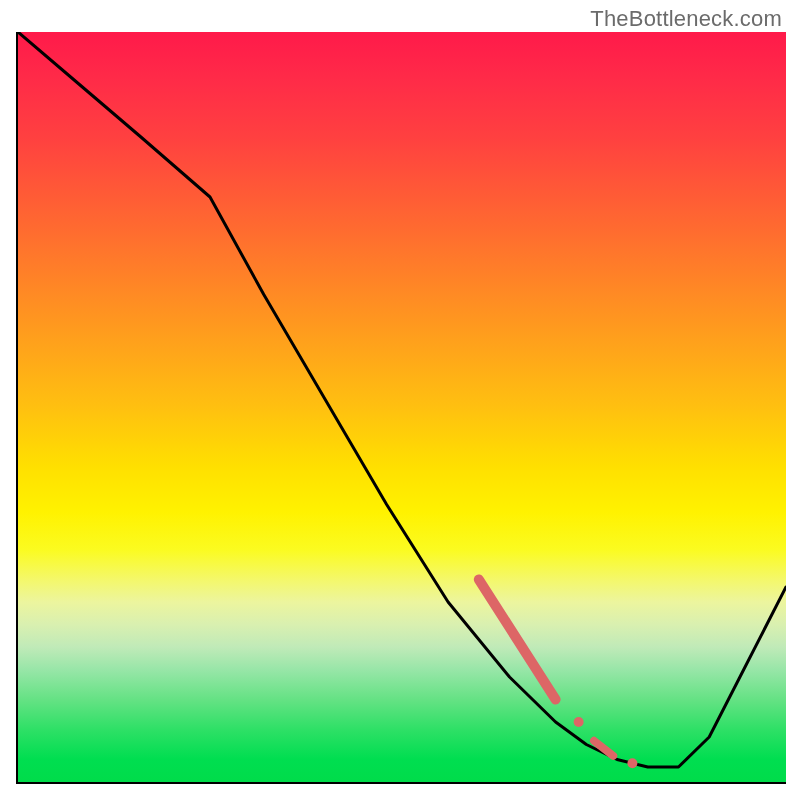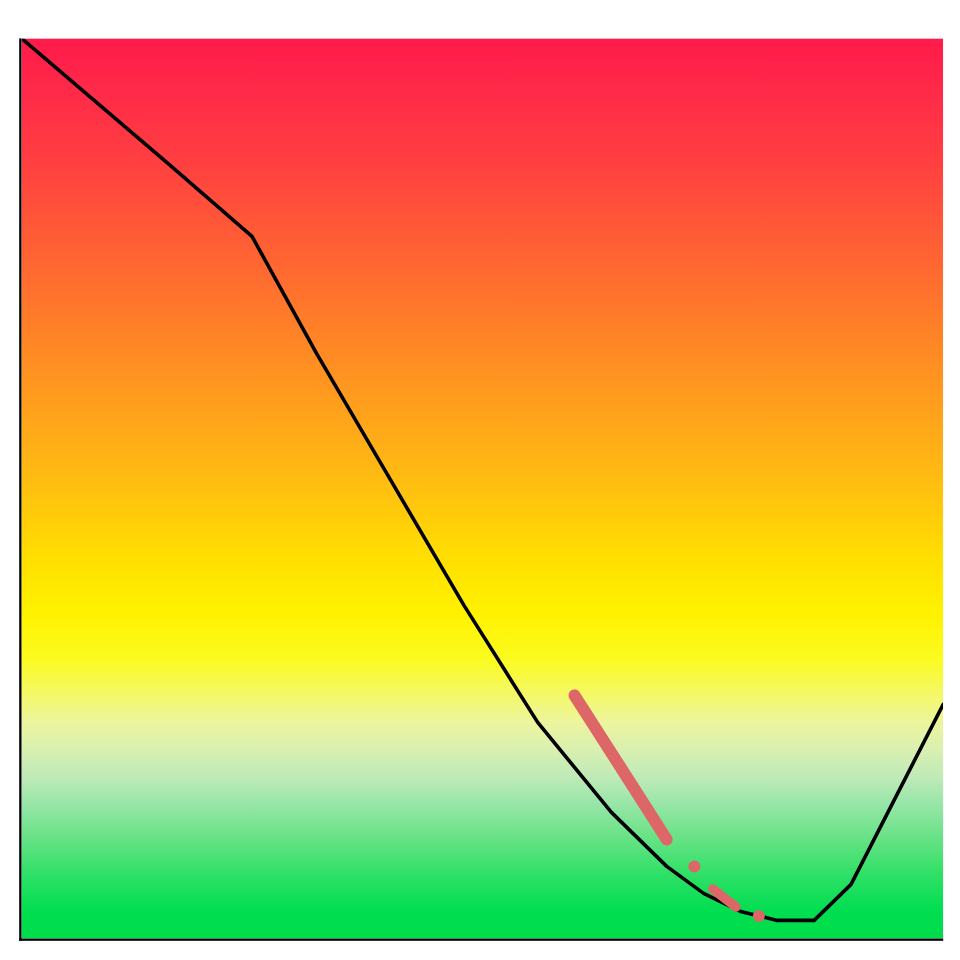--- a/index.html
+++ b/index.html
@@ -71,20 +71,21 @@
     font-weight: 500;
     text-align: right;
     letter-spacing: 0.2px;
   }
 </style>
 </head>
 <body>
 
 <div class="chart-wrap">
 
+  <div class="watermark">TheBottleneck.com</div>
 
   <div class="plot-inner">
     <div class="rainbow-bg"></div>
 
     <svg class="curve" viewBox="0 0 770 750" preserveAspectRatio="none">
       <path d="M0.0 0.0 L61.6 52.5 L123.2 105.0 L192.5 165.0 L246.4 262.5 L308.0 367.5 L369.6 472.5 L431.2 570.0 L492.8 645.0 L539.0 690.0 L569.8 712.5 L600.6 727.5 L631.4 735.0 L662.2 735.0 L693.0 705.0 L723.8 645.0 L770.0 555.0" fill="none" stroke-width="3" stroke-linejoin="round" stroke-linecap="round" stroke="#000000"></path>
       <g>
           <line x1="462.0" y1="547.5" x2="539.0" y2="667.5" stroke="#dd6666" stroke-width="10" stroke-linecap="round"></line>
           <circle cx="562.1" cy="690.0" r="5" fill="#dd6666"></circle>
           <line x1="577.5" y1="708.8" x2="596.8" y2="723.8" stroke="#dd6666" stroke-width="8" stroke-linecap="round"></line>

